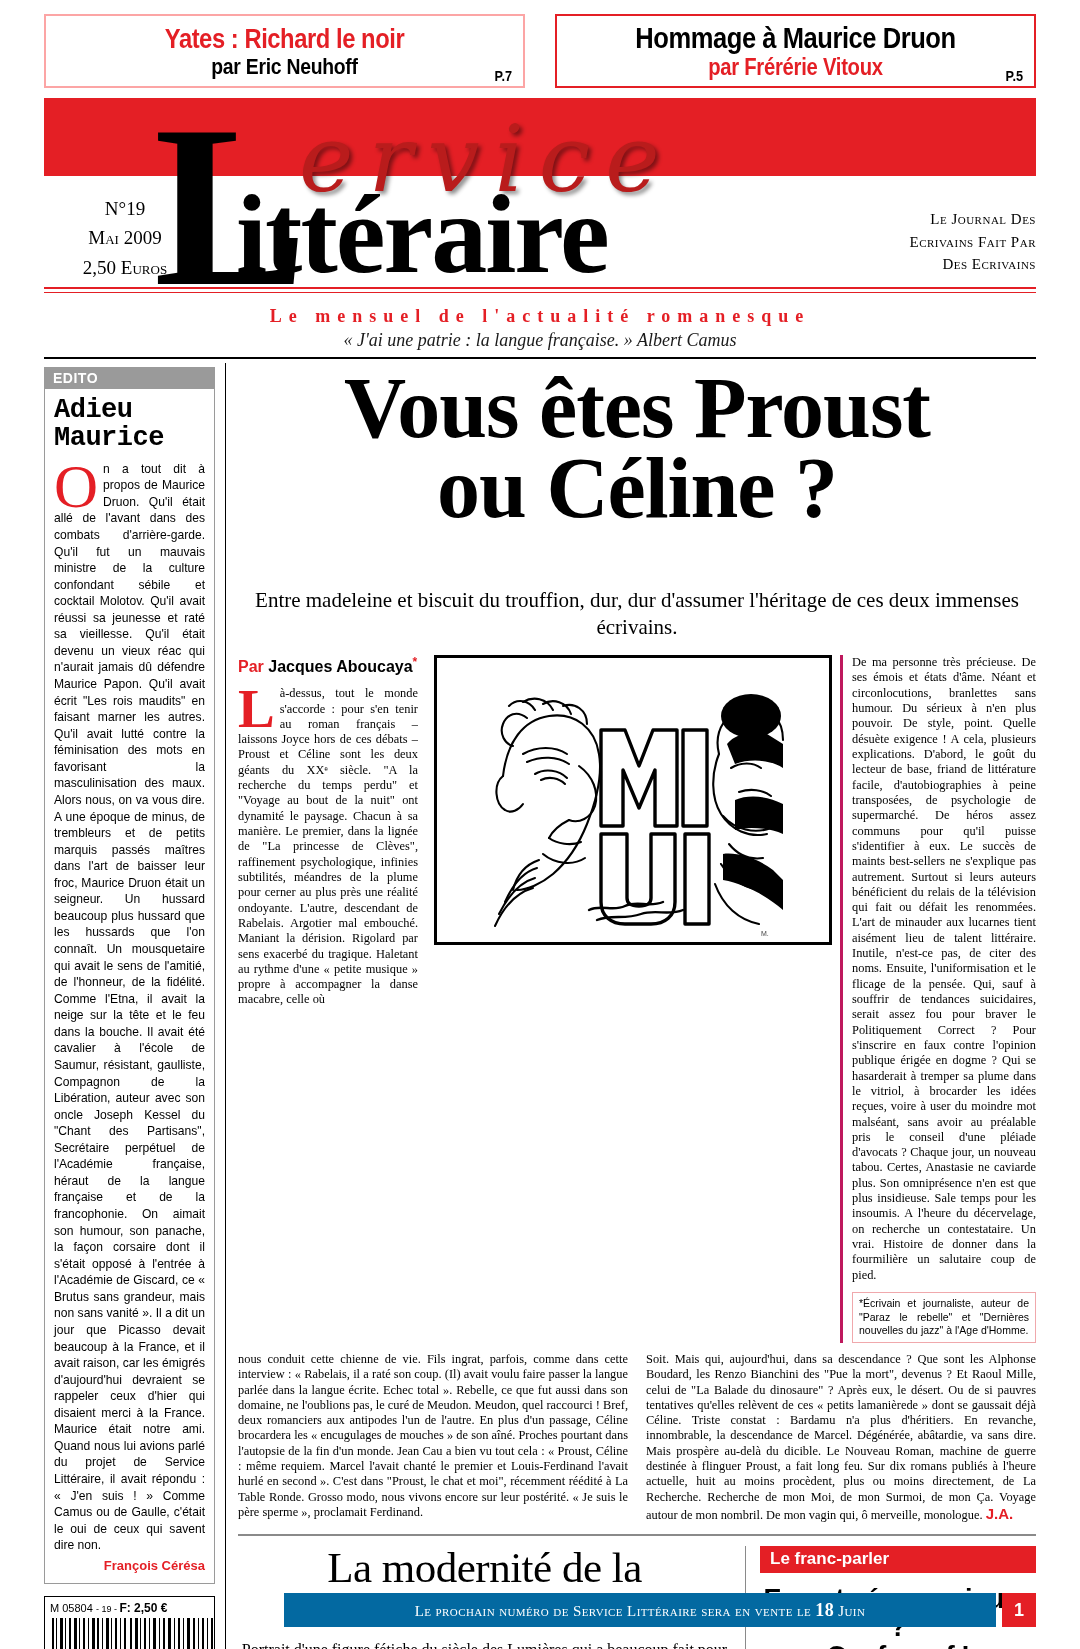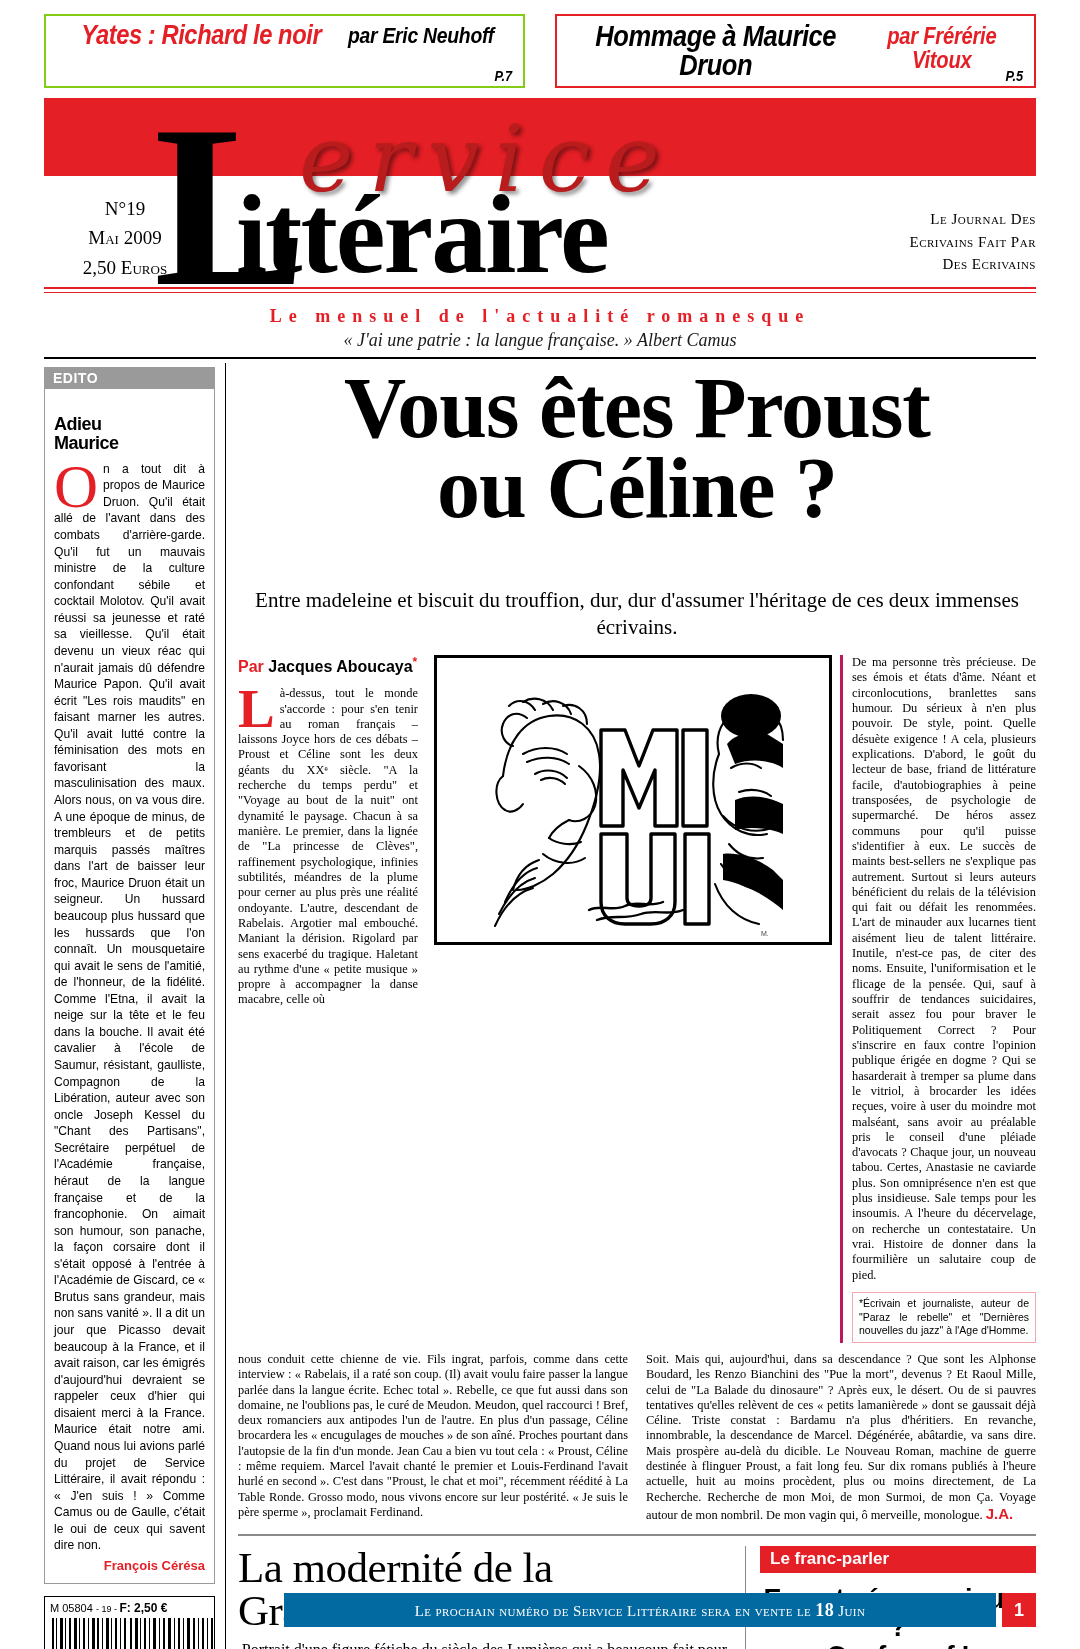--- a/index.html
+++ b/index.html
@@ -10,23 +10,23 @@
     font-family:"Liberation Serif", serif;
     color:#000;
     position:relative;
     overflow:hidden;
   }
   .page { position:relative; width:1080px; height:1649px; }
 
   
   .teasers { display:flex; gap:30px; padding:14px 44px 0 44px; align-items:stretch; }
   .teaser {
-    flex:1; border:2px solid #84cc16; background:#fff;
+    flex:1; border:2px solid #fca5a5; background:#fff;
     padding:6px 12px 4px 12px; position:relative; min-height:74px;
-    display:flex; justify-content:center;font-style:italic;
+    display:flex; flex-direction:column; justify-content:center;
   }
   .teaser.red-border { border-color:#e41f25; }
   .teaser-l1 {
     font-family:"Liberation Sans", sans-serif;
     font-weight:bold; text-align:center; letter-spacing:-0.5px;
     line-height:1.0; transform:scaleX(0.88); transform-origin:center;
   }
   .teaser-l2 {
     font-family:"Liberation Sans", sans-serif;
     font-weight:bold; text-align:center; letter-spacing:-0.3px;
@@ -93,22 +93,22 @@
   .col-left { width:182px; flex:0 0 182px; padding-right:10px; border-right:1px solid #000; }
   .col-main { flex:1; padding-left:12px; }
 
   
   .edito-box { border:1px solid #9a9a9a; padding:0; margin-top:4px; }
   .edito-tag {
     background:#9a9a9a; color:#fff; font-family:"Liberation Sans", sans-serif;
     font-weight:bold; font-size:14px; padding:2px 8px 3px 8px; letter-spacing:0.5px;
   }
   .edito-title {
-    font-family:Liberation Sans, sans-serif; font-weight:bold;
-    font-size:18px; line-height:1.05; padding:26px 9px 2px 9px; letter-spacing:-0.5px;
+    font-family:Liberation Mono, monospace; font-weight:bold;
+    font-size:27px; line-height:1.05; padding:7px 9px 2px 9px; letter-spacing:-0.5px;
   }
   .edito-body {
     font-family:"Liberation Sans", sans-serif; font-size:12.1px; line-height:1.37;
     padding:6px 9px 8px 9px; text-align:justify; hyphens:auto;
   }
   .edito-body .dropcap {
     float:left; font-family:"Liberation Serif", serif; font-size:61px; line-height:0.78;
     color:#e41f25; font-weight:normal; margin:2px 5px -2px 0;
   }
   .edito-sign {
@@ -163,21 +163,21 @@
     border:1px solid #f0a8ac; margin-top:9px; padding:4px 6px;
     font-family:"Liberation Sans", sans-serif; font-size:10.5px; line-height:1.3;
   }
 
   
   .sec2 { display:flex; margin-top:10px; border-top:2px solid #8a8a8a; padding-top:10px; }
   .sec2-left { flex:1; padding-right:14px; border-right:1px solid #8a8a8a; }
   .sec2-right { width:290px; flex:0 0 290px; padding-left:14px; }
   .h2-title {
     font-family:"Liberation Serif", serif; font-size:43px; line-height:1.0;
-    text-align:left; letter-spacing:-0.5px;
+    text-align:center; letter-spacing:-0.5px;
   }
   .h2-sub {
     font-family:"Liberation Serif", serif; font-size:16px; text-align:center; margin-top:9px;
   }
 
   .fp-tag {
     background:#e41f25; color:#fff; font-family:"Liberation Sans", sans-serif;
     font-weight:bold; font-size:17px; padding:3px 10px 4px 10px; display:block;
   }
   .fp-title {

